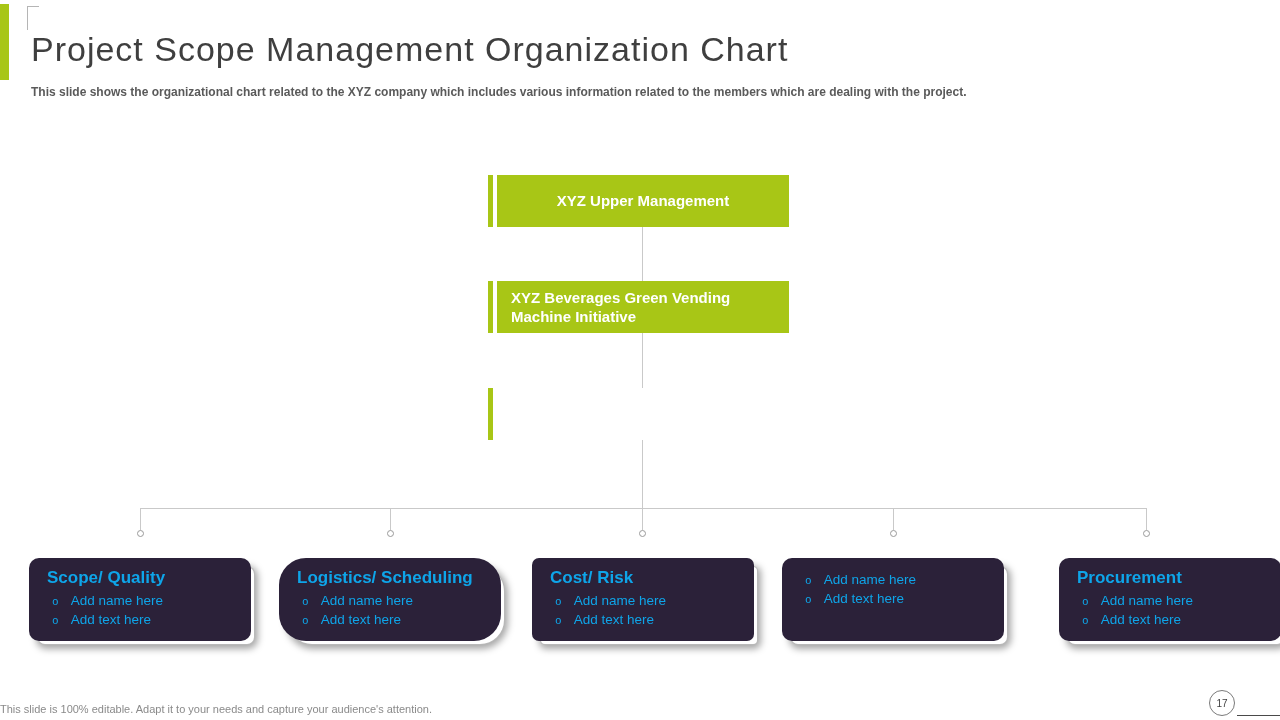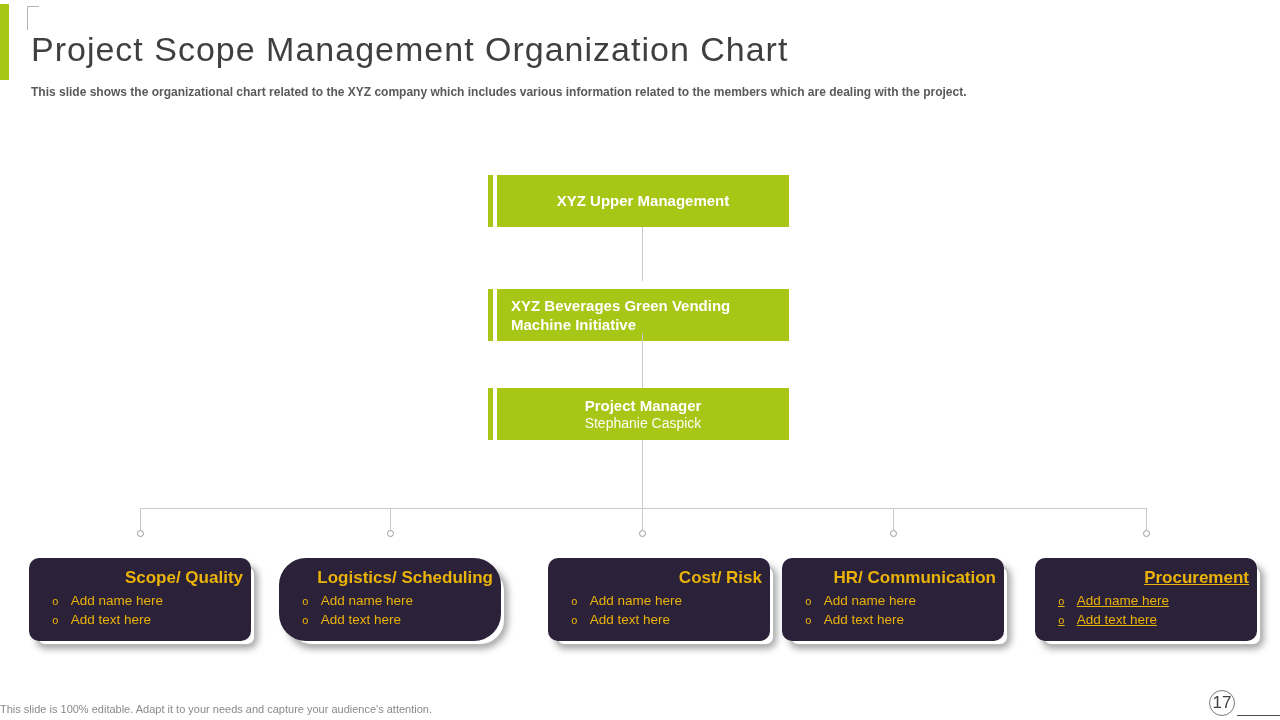--- a/index.html
+++ b/index.html
@@ -24,54 +24,53 @@
   .subtitle{position:absolute;left:31px;top:85px;width:1000px;font-size:12px;color:#5a5a5a;font-weight:bold;}
 
   
   .gbar{position:absolute;left:488px;width:5px;background:var(--accent-green);}
   .gbox{
     position:absolute;left:497px;width:292px;background:var(--accent-green);
     color:#fff;display:flex;flex-direction:column;align-items:center;justify-content:center;
     padding:0 14px;
   }
   .n1{top:175px;height:52px;}
-  .n2{top:281px;height:52px;margin-top:8px;}
+  .n2{top:281px;height:52px;}
   .n3{top:388px;height:52px;}
   .gtitle{font-size:15px;font-weight:bold;line-height:1.3;}
   .gsub{font-size:14px;font-weight:400;opacity:.95;line-height:1.25;}
 
   
   .vline{position:absolute;left:642px;width:1px;background:var(--connector-gray);}
   .v1{top:227px;height:54px;}
   .v2{top:333px;height:55px;}
   .v3{top:440px;height:68px;}
   .hline{position:absolute;top:508px;left:140px;width:1006px;height:1px;background:var(--connector-gray);}
   .stub{position:absolute;top:508px;width:1px;height:22px;background:var(--connector-gray);}
   .s1{left:140px;}.s2{left:390px;}.s3{left:642px;}.s4{left:893px;}.s5{left:1146px;}
   .dot{position:absolute;top:530px;width:7px;height:7px;border:1px solid #9a9a9a;border-radius:50%;background:#fff;}
   .d1{left:137px;}.d2{left:387px;}.d3{left:639px;}.d4{left:890px;}.d5{left:1143px;}
 
   
   .child{
     position:absolute;top:558px;width:222px;height:83px;
-    background:var(--node-purple);border-radius:10px;color:#eab308;
+    background:var(--node-purple);border-radius:10px;color:#0ea5e9;
     padding:10px 8px 0 18px;
     box-shadow:6px 6px 0 -3px #ffffff, 6px 6px 0 -2px #b9b9b9, 7px 8px 7px rgba(0,0,0,.35);
-    text-align:right;
   }
-  .c1{left:29px;}.c2{left:279px;border-radius:27px;}.c3{left:548px;}.c4{left:782px;}.c5{left:1035px;text-decoration:underline;}
+  .c1{left:29px;}.c2{left:279px;border-radius:27px;}.c3{left:532px;border-radius:7px;}.c4{left:782px;}.c5{left:1059px;}
   .ctitle{font-size:17px;font-weight:bold;margin-bottom:5px;}
   .bullet{font-size:13.5px;display:flex;align-items:baseline;margin-top:4px;padding-left:5px;}
   .marker{font-size:11px;font-family:"DejaVu Sans Mono", monospace;margin-right:12px;}
 
   .footer{position:absolute;left:0;right:0;bottom:5px;text-align:left;font-size:11px;color:var(--muted-gray);}
   .pagenum{
     position:absolute;left:1209px;top:690px;width:26px;height:26px;border:1px solid #7a7a7a;
     border-radius:50%;display:flex;align-items:center;justify-content:center;
-    font-size:17px;color:#404040;background:#fff;
+    font-size:10px;color:#404040;background:#fff;
   }
   .br-line{position:absolute;top:715px;left:1237px;width:43px;height:1px;background:#4a4a4a;}
 </style>
 </head>
 <body>
 
 <div class="slide">
 
   <div class="accent-stripe"></div>
   <div class="title-deco"></div>
@@ -83,24 +82,20 @@
   <div class="gbox n1">
     <div class="gtitle">XYZ Upper Management</div>
   </div>
 
   <div class="gbar n2"></div>
   <div class="gbox n2">
     <div class="gtitle">XYZ Beverages Green Vending Machine Initiative</div>
   </div>
 
   <div class="gbar n3"></div>
-  <div class="gbox n3">
-    <div class="gtitle">Project Manager</div>
-    <div class="gsub">Stephanie Caspick</div>
-  </div>
 
   <div class="vline v1"></div>
   <div class="vline v2"></div>
   <div class="vline v3"></div>
   <div class="hline"></div>
   <div class="stub s1"></div>
   <div class="stub s2"></div>
   <div class="stub s3"></div>
   <div class="stub s4"></div>
   <div class="stub s5"></div>
@@ -140,21 +135,20 @@
       <span class="marker">o</span>
       <span>Add name here</span>
     </div>
     <div class="bullet">
       <span class="marker">o</span>
       <span>Add text here</span>
     </div>
   </div>
 
   <div class="child c4">
-    <div class="ctitle">HR/ Communication</div>
     <div class="bullet">
       <span class="marker">o</span>
       <span>Add name here</span>
     </div>
     <div class="bullet">
       <span class="marker">o</span>
       <span>Add text here</span>
     </div>
   </div>
 

